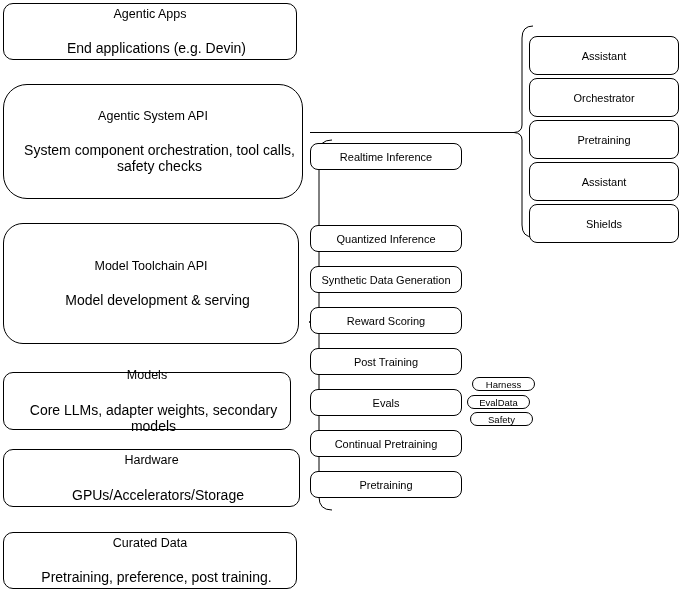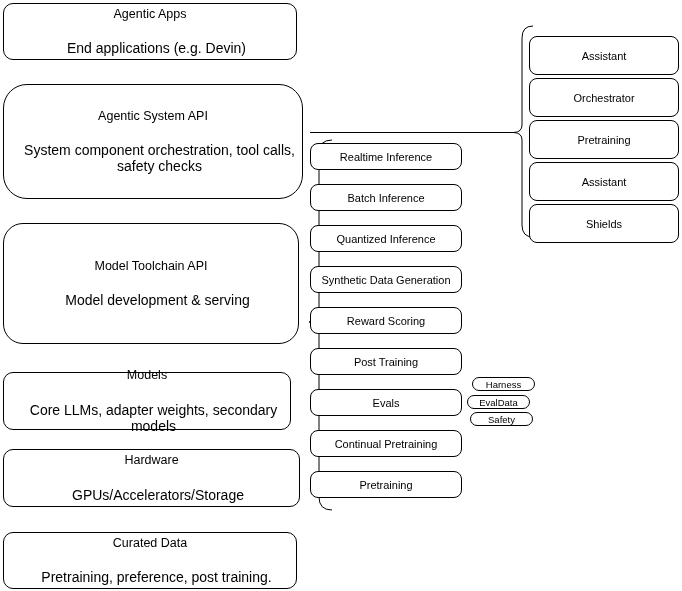--- a/index.html
+++ b/index.html
@@ -68,23 +68,20 @@
   </div>
 
   <div class="bigbox" style="top:532px;width:294px;height:57px;border-radius:10px">
     <div class="bb-title">Curated Data</div>
     <div class="bb-sub">Pretraining, preference, post training.</div>
   </div>
 
   <div class="mbox" style="top:143px">
     <span>Realtime Inference</span>
   </div>
-  <div class="mbox" style="top:184px">
-    <span>Batch Inference</span>
-  </div>
   <div class="mbox" style="top:225px">
     <span>Quantized Inference</span>
   </div>
   <div class="mbox" style="top:266px">
     <span>Synthetic Data Generation</span>
   </div>
   <div class="mbox" style="top:307px">
     <span>Reward Scoring</span>
   </div>
   <div class="mbox" style="top:348px">

